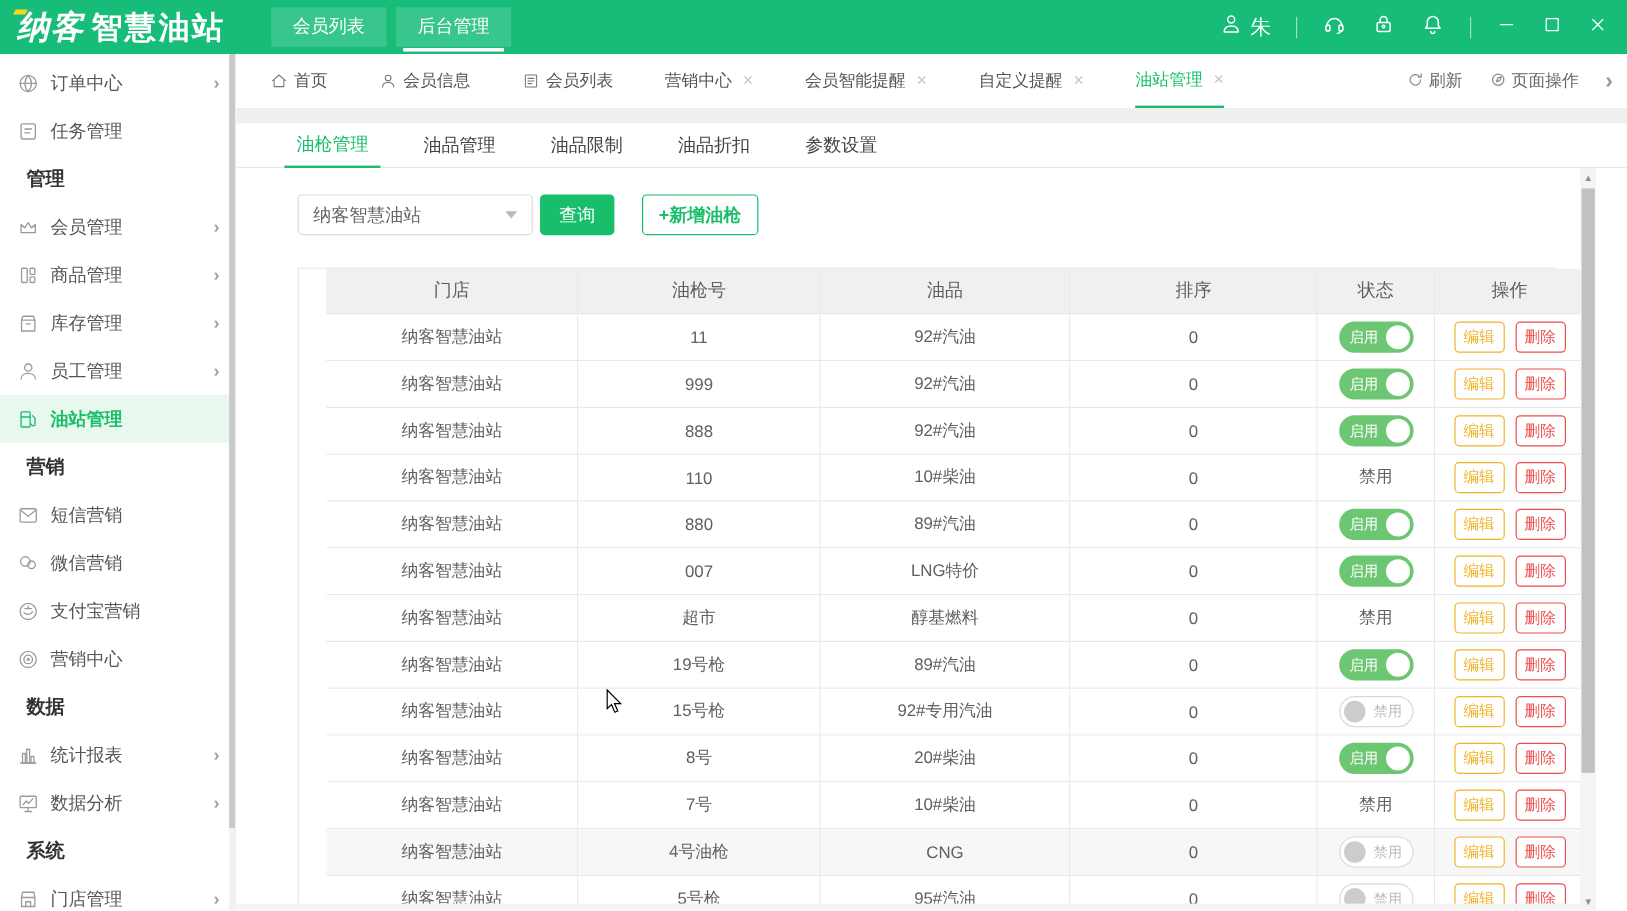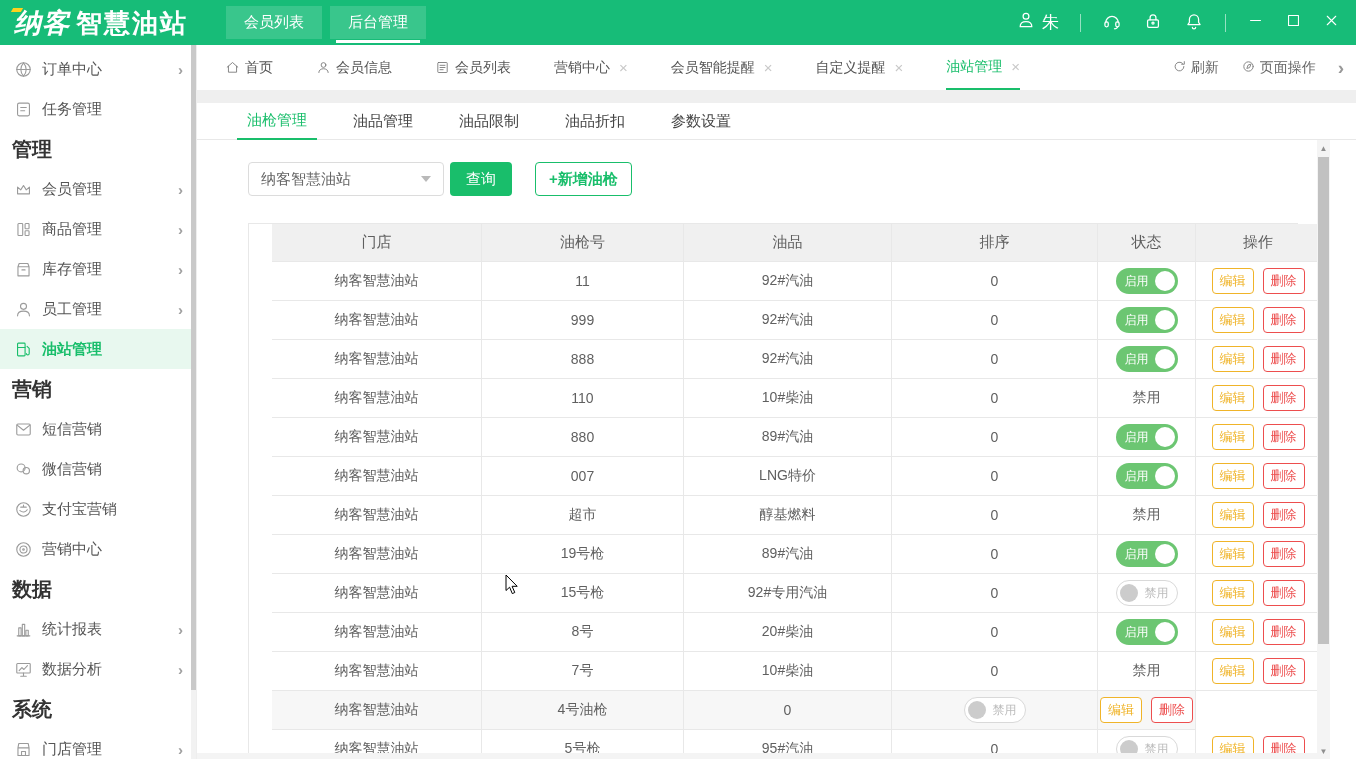--- a/index.html
+++ b/index.html
@@ -30,21 +30,21 @@
   
   .sidebar{position:absolute;left:0;top:45px;width:197px;bottom:0;background:#fff;border-right:1px solid #eee;overflow:hidden;}
   .side-list{padding-top:4px;}
   .side-item{height:40px;display:flex;align-items:center;padding-left:14px;cursor:pointer;color:#555;}
   .side-item .icn{width:19px;height:19px;color:var(--icon);stroke-width:1.4;flex:none;}
   .side-item .lbl{font-size:15px;margin-left:9px;white-space:nowrap;}
   .side-item .arrow{margin-left:auto;margin-right:13px;color:#a0a0a0;font-size:15px;font-weight:bold;}
   .side-item.active{background:var(--accent-light);color:var(--accent);}
   .side-item.active .icn{color:var(--accent);}
   .side-item.active .lbl{font-weight:bold;}
-  .side-section{height:40px;display:flex;align-items:center;padding-left:12px;font-size:20px;font-weight:bold;color:#333;}
+  .side-section{height:40px;display:flex;align-items:center;padding-left:22px;font-size:16px;font-weight:bold;color:#333;}
   .side-scrollbar{position:absolute;right:0;top:0;width:5px;height:100%;background:#f2f2f2;}
   .side-scrollbar .thumb{position:absolute;top:0;left:0;width:5px;height:645px;background:#c9c9c9;}
 
   
   .main{position:absolute;left:197px;top:45px;right:0;bottom:0;}
   .tabbar{height:45px;background:#fff;display:flex;align-items:center;padding-left:28px;}
   .tab{height:45px;display:flex;align-items:center;margin-right:43px;font-size:14px;color:#555;cursor:pointer;white-space:nowrap;}
   .tab .icn{width:15px;height:15px;color:#777;margin-right:5px;stroke-width:1.4;}
   .tab .close{margin-left:9px;color:#c8c8c8;font-size:15px;line-height:1;}
   .tab.active{color:var(--accent);border-bottom:2px solid var(--accent);}
@@ -515,20 +515,21 @@
       <span class="status-text">禁用</span>
               </div>
               <div class="t-cell">
       <button class="op-btn op-edit">编辑</button>
       <button class="op-btn op-del">删除</button>
               </div>
             </div>
             <div class="t-row shaded">
               <div class="t-cell">纳客智慧油站</div>
               <div class="t-cell">4号油枪</div>
+              <div class="t-cell">CNG</div>
               <div class="t-cell">0</div>
               <div class="t-cell">
       <div class="toggle-off">
         <span class="knob"></span>
         <span class="t-lbl">禁用</span>
       </div>
               </div>
               <div class="t-cell">
       <button class="op-btn op-edit">编辑</button>
       <button class="op-btn op-del">删除</button>

